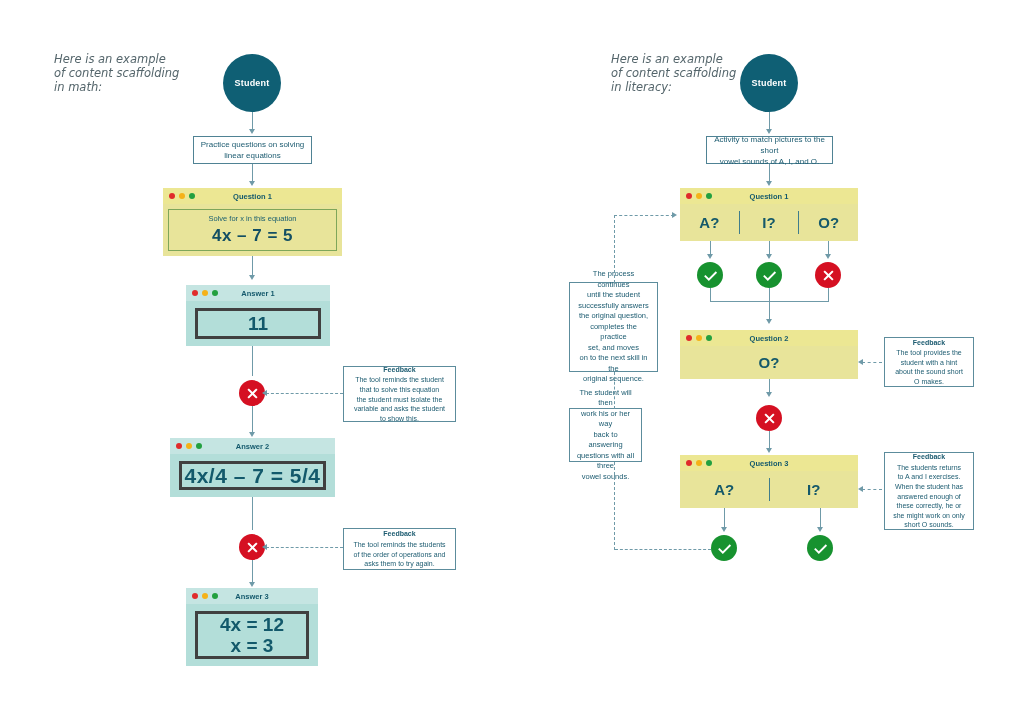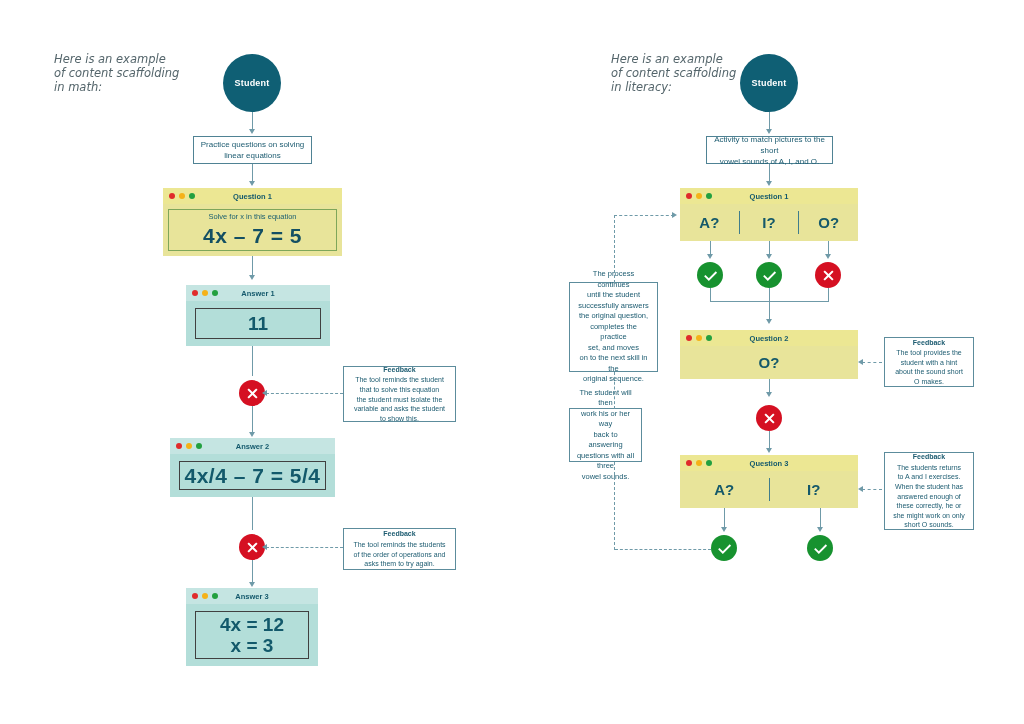--- a/index.html
+++ b/index.html
@@ -129,35 +129,35 @@
   .inner-frame-yellow {
     border: 1px solid #7ea65a;
     box-sizing: border-box;
     height: 100%;
     display: flex;
     flex-direction: column;
     align-items: center;
     justify-content: center;
   }
   .inner-frame-teal {
-    border: 1px solid #404040;
+    border: 3px solid #404040;
     box-sizing: border-box;
     height: 100%;
     display: flex;
     flex-direction: column;
     align-items: center;
     justify-content: center;
   }
   .q-prompt {
     font-size: 7.5px;
     color: #1d6070;
     margin-bottom: 3px;
   }
   .q-equation {
-    font-size: 21px;
+    font-size: 17px;
     font-weight: bold;
     color: #134f63;
     letter-spacing: .5px;
   }
   .a-value {
     font-size: 19px;
     font-weight: bold;
     color: #13596b;
     line-height: 21px;
     text-align: center;

